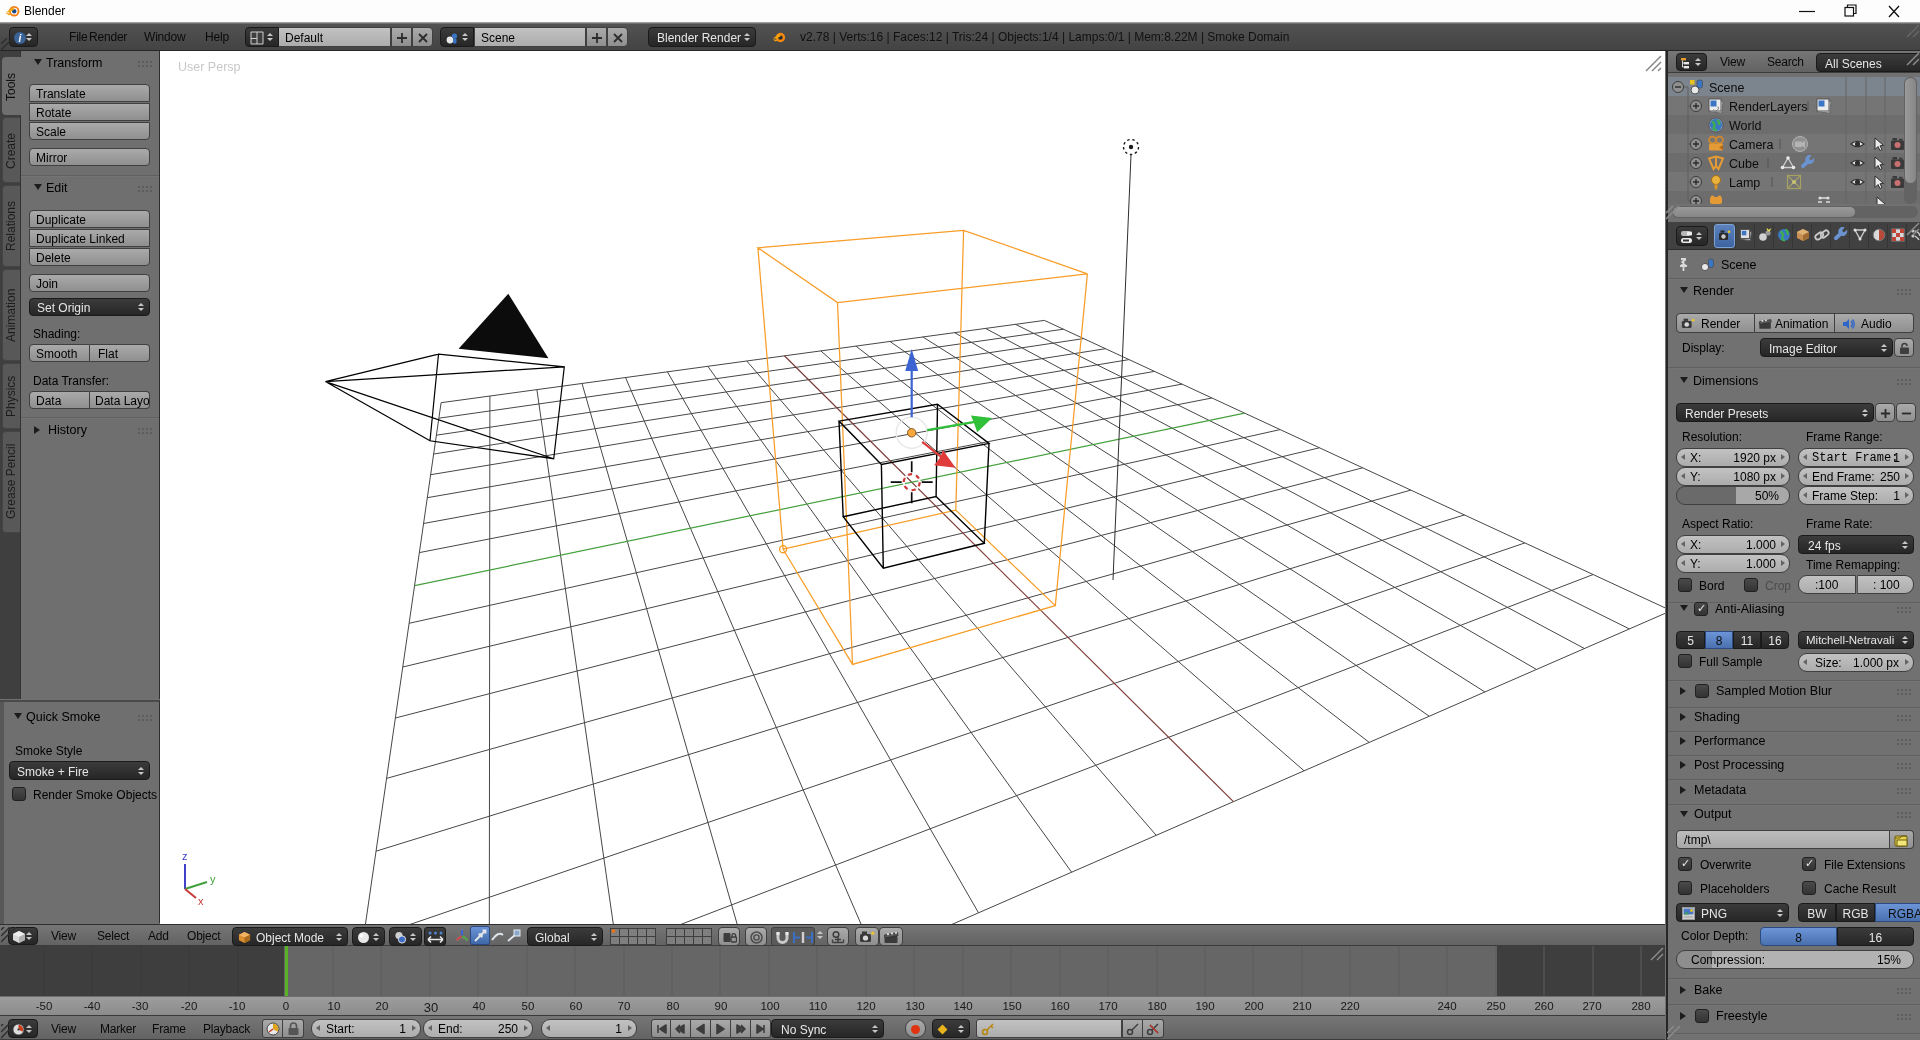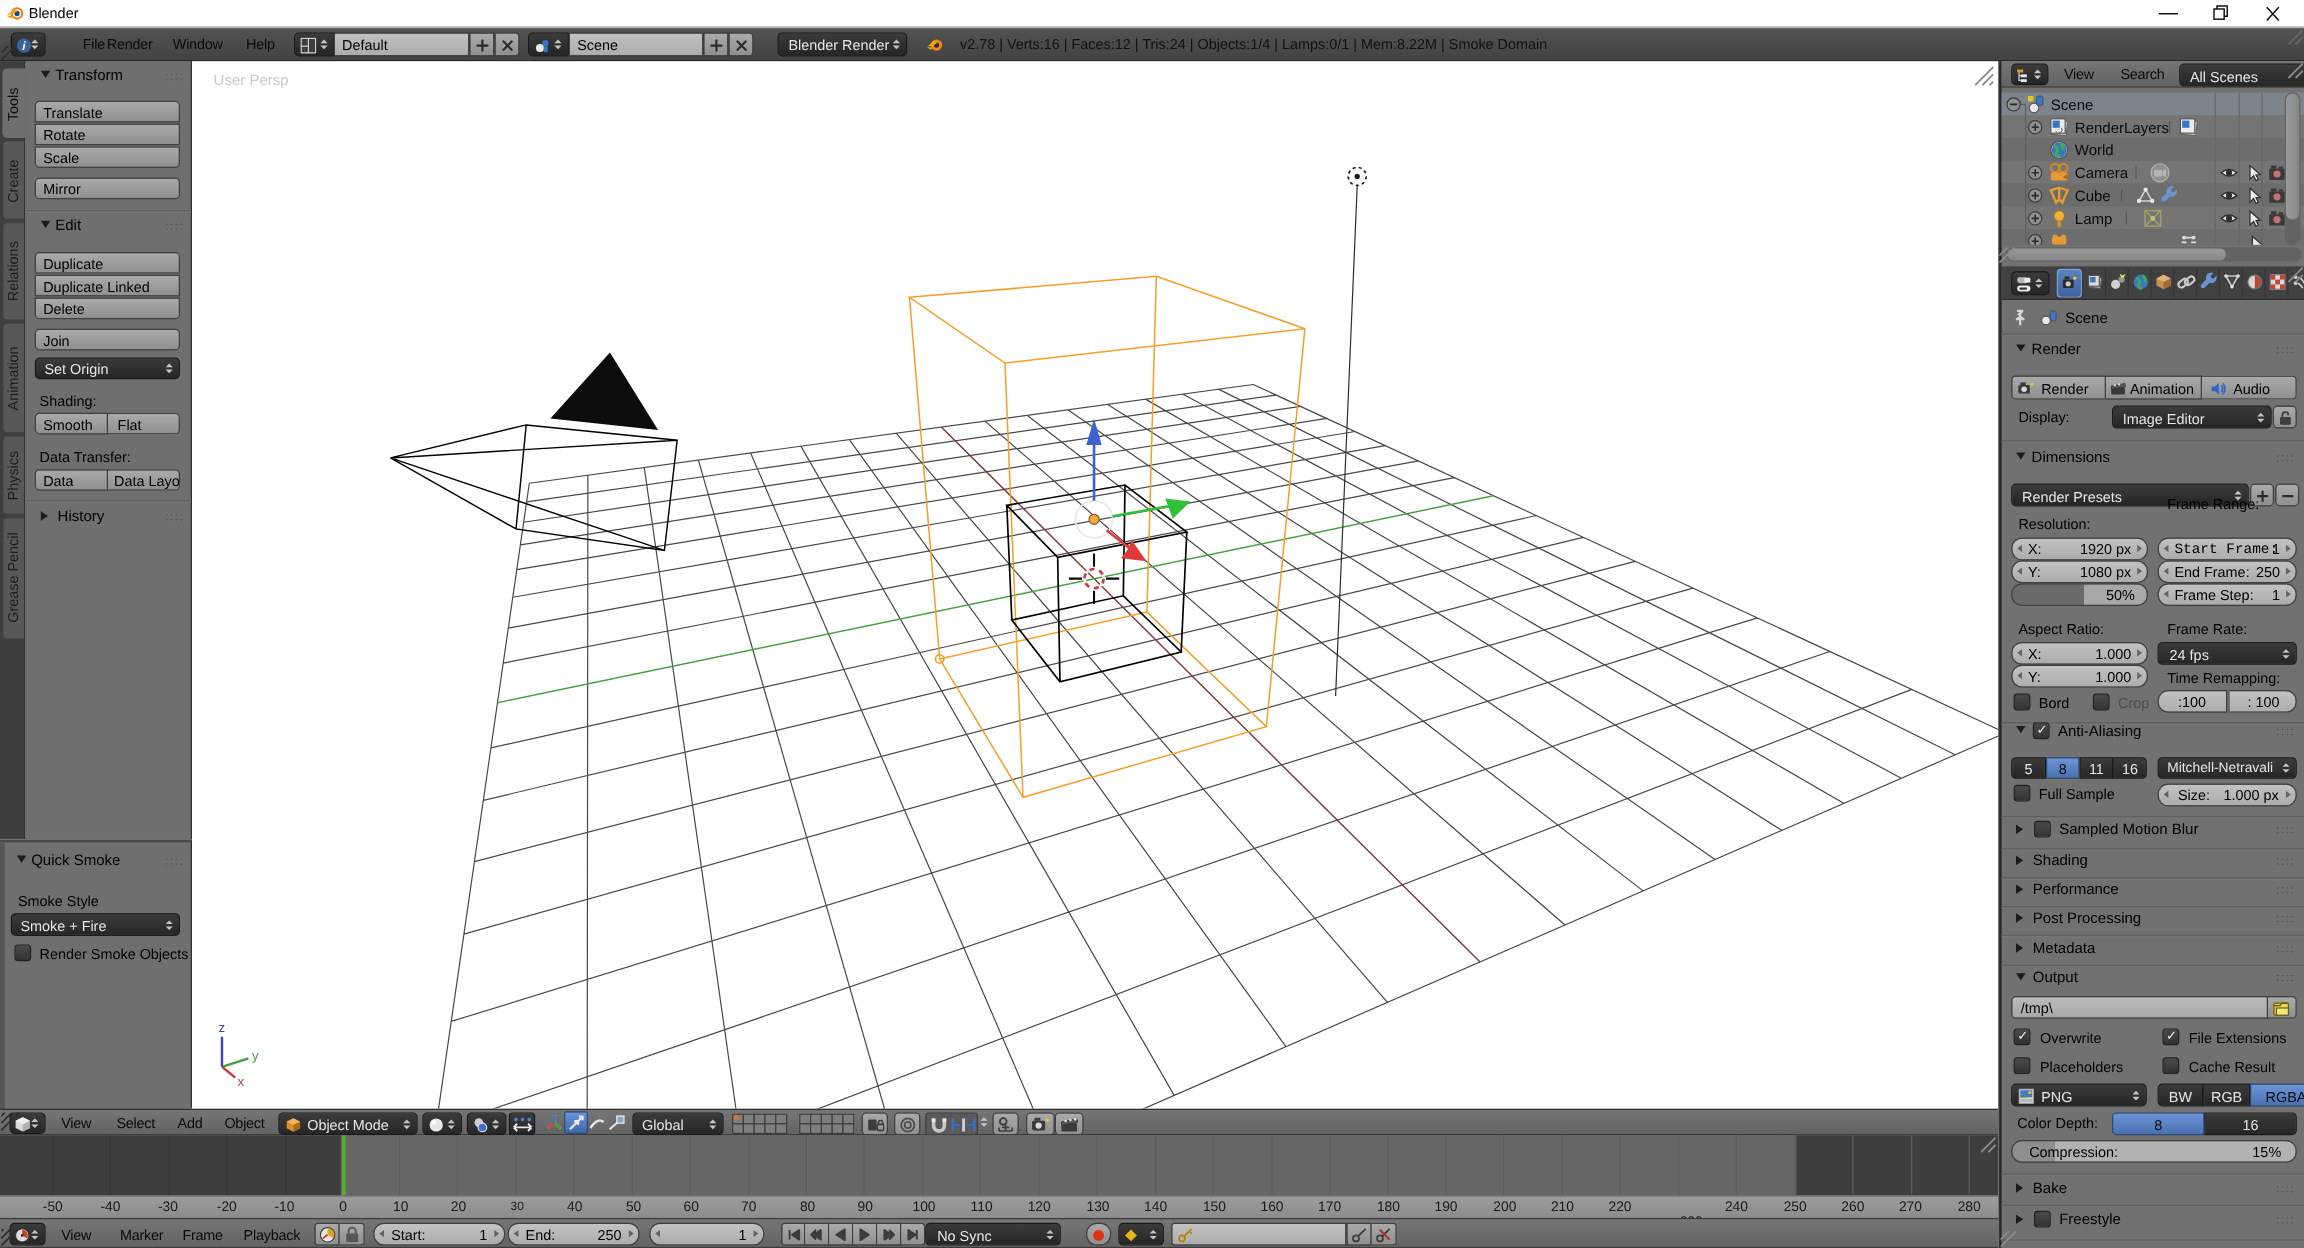--- a/index.html
+++ b/index.html
@@ -397,21 +397,21 @@
 </div>
 <div class="abs" style="left:0;top:996px;width:1665px;height:19px;background:linear-gradient(#9c9c9c,#8c8c8c);border-top:1px solid #6e6e6e;overflow:hidden;" id="ruler">
       <span class="abs" style="left:24px;top:3px;width:40px;text-align:center;color:#191919;font-size:11.5px;">-50</span>
       <span class="abs" style="left:72px;top:3px;width:40px;text-align:center;color:#191919;font-size:11.5px;">-40</span>
       <span class="abs" style="left:120px;top:3px;width:40px;text-align:center;color:#191919;font-size:11.5px;">-30</span>
       <span class="abs" style="left:169px;top:3px;width:40px;text-align:center;color:#191919;font-size:11.5px;">-20</span>
       <span class="abs" style="left:217px;top:3px;width:40px;text-align:center;color:#191919;font-size:11.5px;">-10</span>
       <span class="abs" style="left:266px;top:3px;width:40px;text-align:center;color:#191919;font-size:11.5px;">0</span>
       <span class="abs" style="left:314px;top:3px;width:40px;text-align:center;color:#191919;font-size:11.5px;">10</span>
       <span class="abs" style="left:362px;top:3px;width:40px;text-align:center;color:#191919;font-size:11.5px;">20</span>
-      <span class="abs" style="left:411px;top:3px;width:40px;text-align:center;color:#191919;font-size:10px;">30</span>
+      <span class="abs" style="left:411px;top:3px;width:40px;text-align:center;color:#191919;font-size:13px;">30</span>
       <span class="abs" style="left:459px;top:3px;width:40px;text-align:center;color:#191919;font-size:11.5px;">40</span>
       <span class="abs" style="left:508px;top:3px;width:40px;text-align:center;color:#191919;font-size:11.5px;">50</span>
       <span class="abs" style="left:556px;top:3px;width:40px;text-align:center;color:#191919;font-size:11.5px;">60</span>
       <span class="abs" style="left:604px;top:3px;width:40px;text-align:center;color:#191919;font-size:11.5px;">70</span>
       <span class="abs" style="left:653px;top:3px;width:40px;text-align:center;color:#191919;font-size:11.5px;">80</span>
       <span class="abs" style="left:701px;top:3px;width:40px;text-align:center;color:#191919;font-size:11.5px;">90</span>
       <span class="abs" style="left:750px;top:3px;width:40px;text-align:center;color:#191919;font-size:11.5px;">100</span>
       <span class="abs" style="left:798px;top:3px;width:40px;text-align:center;color:#191919;font-size:11.5px;">110</span>
       <span class="abs" style="left:846px;top:3px;width:40px;text-align:center;color:#191919;font-size:11.5px;">120</span>
       <span class="abs" style="left:895px;top:3px;width:40px;text-align:center;color:#191919;font-size:11.5px;">130</span>
@@ -880,21 +880,21 @@
         <svg class="abs" style="left:4px;top:4px" width="11" height="11" viewBox="0 0 12 12">
           <path d="M6 1 V11 M1 6 H11" stroke="#2c2c2c" stroke-width="2"></path>
         </svg>
       </div>
  <div class="abs lbtn" style="left:228px;top:182px;width:20px;height:19px;">
         <svg class="abs" style="left:4px;top:4px" width="11" height="11" viewBox="0 0 12 12">
           <path d="M1 6 H11" stroke="#2c2c2c" stroke-width="2"></path>
         </svg>
       </div>
  <span class="abs" style="left:14px;top:209px;">Resolution:</span>
- <span class="abs" style="left:138px;top:192px;">Frame Range:</span>
+ <span class="abs" style="left:138px;top:209px;">Frame Range:</span>
  <div class="abs lfield pill" style="left:8px;top:227px;width:114px;height:19px;">
         <span class="abs" style="left:13px;top:2px;">X:</span>
         <span class="abs" style="right:13px;top:2px;">1920 px</span>
       </div>
  <div class="abs lfield pill" style="left:130px;top:227px;width:116px;height:19px;">
         <span class="abs" style="left:13px;top:2px;font-family:Liberation Mono, monospace;">Start Frame:</span>
         <span class="abs" style="right:13px;top:2px;">1</span>
       </div>
  <div class="abs lfield pill" style="left:8px;top:246px;width:114px;height:19px;">
         <span class="abs" style="left:13px;top:2px;">Y:</span>

